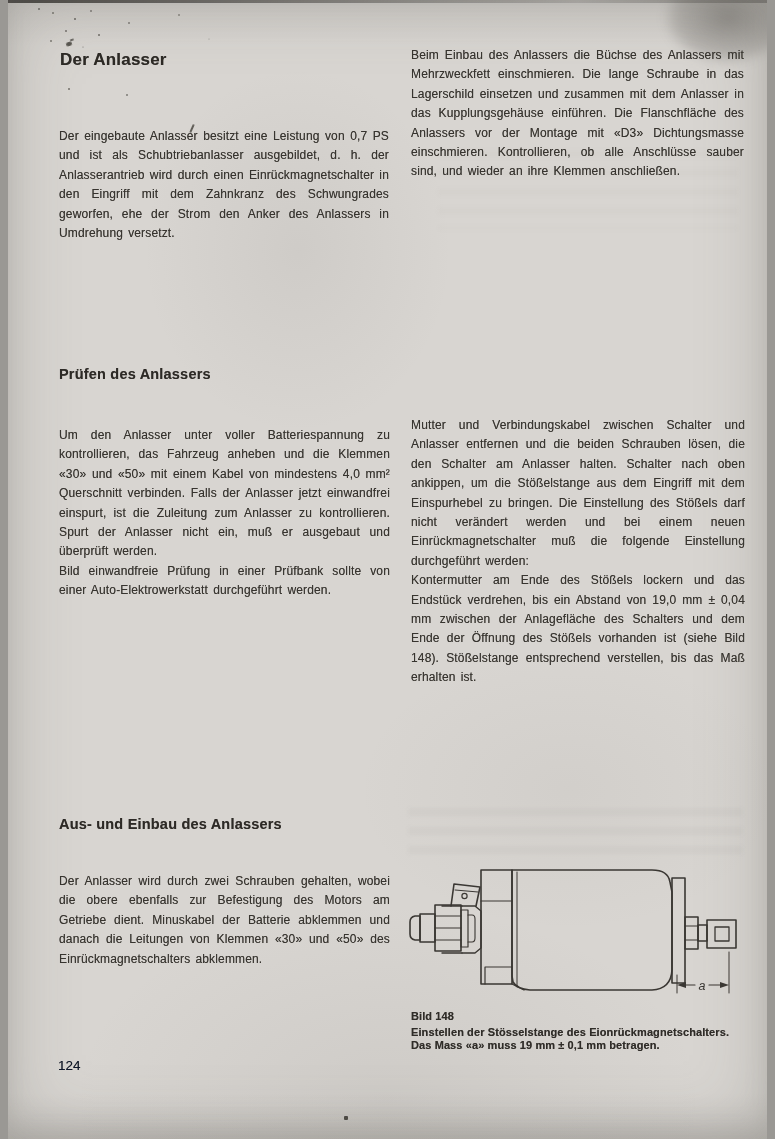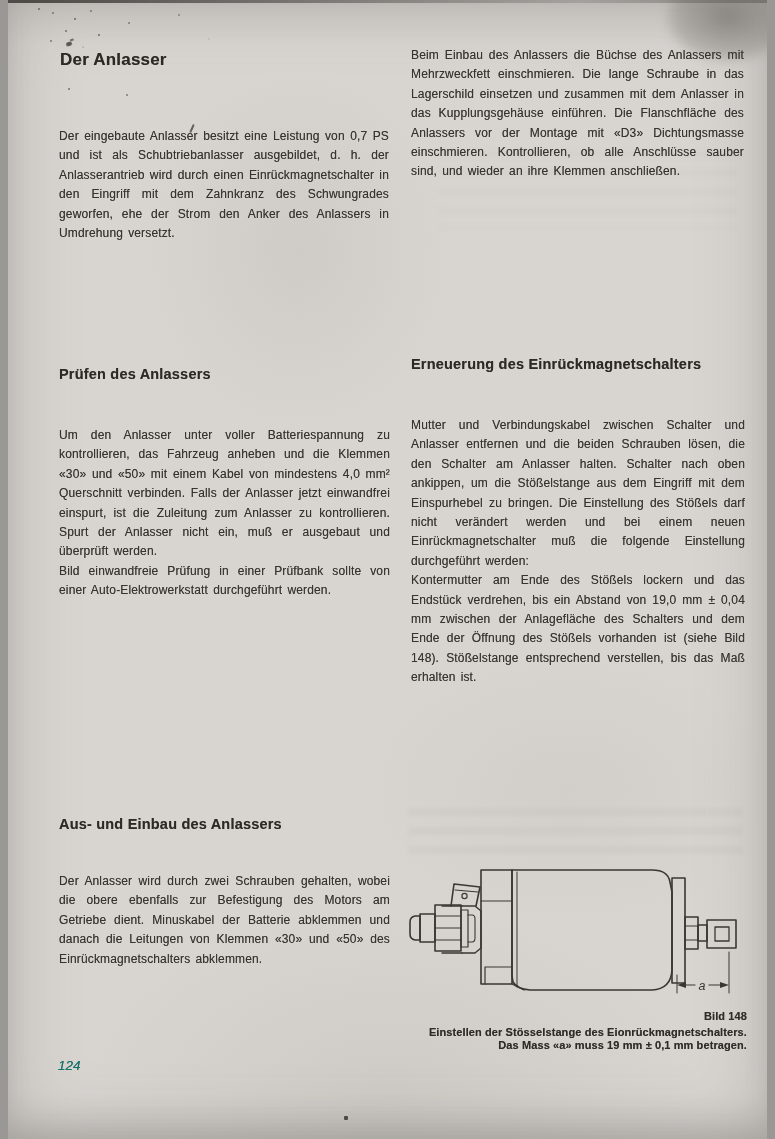--- a/index.html
+++ b/index.html
@@ -65,23 +65,23 @@
   }
   .textblock {
     position:absolute; font-size:12px; line-height:19.4px; text-align:justify;
     word-spacing:1.6px; letter-spacing:.15px; color:#37342f;
     text-shadow: 0 0 .45px rgba(55,52,47,.6);
     hyphens: auto;
   }
   .textblock p { margin:0; }
   .fig { position:absolute; }
   .caption { position:absolute; font-size:11px; font-weight:bold; line-height:13.5px; color:#2f2c28;
-             text-shadow: 0 0 .4px rgba(47,44,40,.55); letter-spacing:.1px;text-align:right; }
+             text-shadow: 0 0 .4px rgba(47,44,40,.55); letter-spacing:.1px; }
   .caption .fig-label { margin-bottom:2px; }
-  .pagenum { position:absolute; font-size:13.5px; color:#0f766e; text-shadow:0 0 .45px rgba(55,52,47,.6);font-style:italic; }
+  .pagenum { position:absolute; font-size:13.5px; color:#0f172a; text-shadow:0 0 .45px rgba(55,52,47,.6); }
 </style>
 </head>
 <body>
 
 <div class="page">
 
   <div class="mottle"></div>
   <div class="top-strip"></div>
   <div class="blob-tr"></div>
   <div class="speckles"></div>
@@ -107,21 +107,20 @@
   <h2 class="heading" style="left:51px; top:816px;">Aus- und Einbau des Anlassers</h2>
 
   <div class="textblock" style="left:51px; top:872px; width:331px;">
     <p>Der Anlasser wird durch zwei Schrauben gehalten, wobei die obere ebenfalls zur Befestigung des Motors am Getriebe dient. Minuskabel der Batterie abklemmen und danach die Leitungen von Klemmen «30» und «50» des Einrückmagnetschalters abklemmen.</p>
   </div>
 
   <div class="textblock" style="left:403px; top:46px; width:333px;">
     <p>Beim Einbau des Anlassers die Büchse des Anlassers mit Mehrzweckfett einschmieren. Die lange Schraube in das Lagerschild einsetzen und zusammen mit dem Anlasser in das Kupplungsgehäuse einführen. Die Flanschfläche des Anlassers vor der Montage mit «D3» Dichtungsmasse einschmieren. Kontrollieren, ob alle Anschlüsse sauber sind, und wieder an ihre Klemmen anschließen.</p>
   </div>
 
-  <h2 class="heading" style="left:403px; top:356px;">Erneuerung des Einrückmagnetschalters</h2>
 
   <div class="textblock" style="left:403px; top:416px; width:334px;">
     <p>Mutter und Verbindungskabel zwischen Schalter und Anlasser entfernen und die beiden Schrauben lösen, die den Schalter am Anlasser halten. Schalter nach oben ankippen, um die Stößelstange aus dem Eingriff mit dem Einspurhebel zu bringen. Die Einstellung des Stößels darf nicht verändert werden und bei einem neuen Einrückmagnetschalter muß die folgende Einstellung durchgeführt werden:</p>
     <p>Kontermutter am Ende des Stößels lockern und das Endstück verdrehen, bis ein Abstand von 19,0 mm ± 0,04 mm zwischen der Anlagefläche des Schalters und dem Ende der Öffnung des Stößels vorhanden ist (siehe Bild 148). Stößelstange entsprechend verstellen, bis das Maß erhalten ist.</p>
   </div>
 
   <svg class="fig" style="left:398px; top:856px;" width="375" height="152" viewBox="0 0 375 152">
     <g stroke="#3a3733" stroke-width="1.6" fill="none" stroke-linejoin="round" stroke-linecap="round">
 
       <path d="M106,14 L246,14 Q262,14 264,26 L266,36 L266,114 Q265,133 246,134 L124,134 Q111,133 107,126 L106,120 Z"></path>

